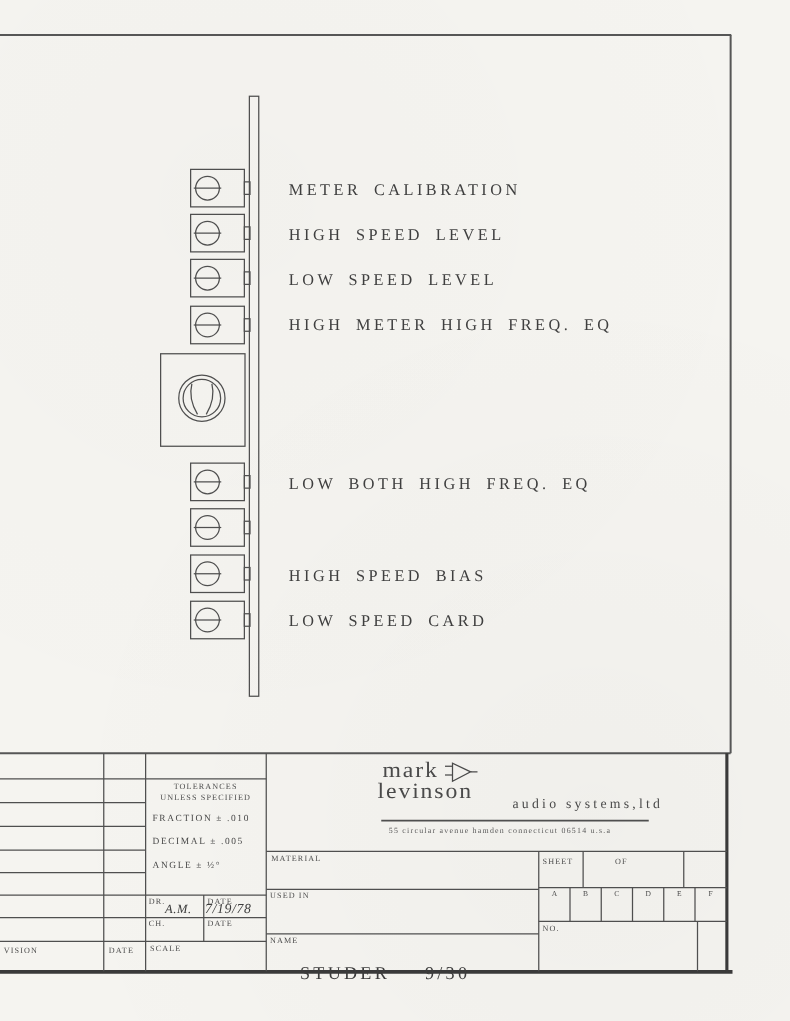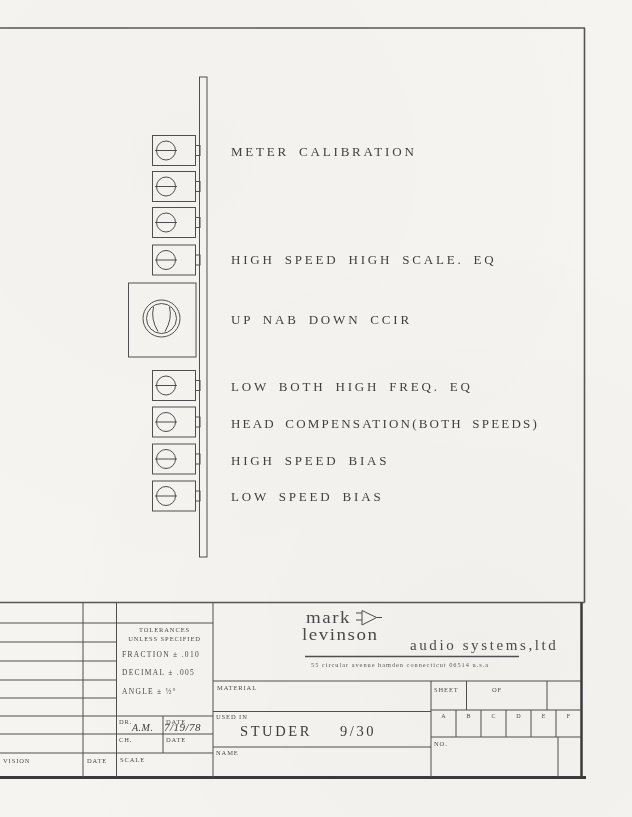--- a/index.html
+++ b/index.html
@@ -16,31 +16,31 @@
     position:absolute;color:#3f3f3f;font-size:13px;letter-spacing:2.8px;word-spacing:4px;
     white-space:nowrap;font-weight:400;
   }
   .tiny{
     position:absolute;color:#4d4d4d;font-size:6.5px;letter-spacing:0.9px;white-space:nowrap;
   }
   .small{
     position:absolute;color:#484848;font-size:7.5px;letter-spacing:1.3px;white-space:nowrap;
   }
   .big{
-    position:absolute;color:#3c3c3c;font-size:14.5px;letter-spacing:2.6px;white-space:nowrap;
+    position:absolute;color:#3c3c3c;font-size:14.5px;letter-spacing:2.6px;white-space:nowrap;margin-top:48px;
   }
   .hand{
     position:absolute;color:#3c3c3c;font-size:10px;font-style:italic;letter-spacing:0.5px;white-space:nowrap;
   }
   .brand{
     position:absolute;color:#4a4a4a;font-size:19px;letter-spacing:1.5px;white-space:nowrap;
     font-weight:400;transform:scaleY(0.92);
   }
   .suffix{
-    position:absolute;color:#4a4a4a;font-size:15px;letter-spacing:2.6px;white-space:nowrap;
+    position:absolute;color:#4a4a4a;font-size:11px;letter-spacing:2.6px;white-space:nowrap;
   }
   .addr{
     position:absolute;color:#5a5a5a;font-size:6.3px;letter-spacing:1px;white-space:nowrap;
   }
   .cell-letter{
     position:absolute;color:#4d4d4d;font-size:6px;letter-spacing:0;width:25px;text-align:center;white-space:nowrap;
   }
 </style>
 </head>
 <body>
@@ -161,26 +161,26 @@
         <path d="M362,610.5 L362,625 L376.5,617.5 Z"></path>
         <line x1="356" y1="613" x2="362" y2="613"></line>
         <line x1="356" y1="620" x2="362" y2="620"></line>
         <line x1="376.5" y1="617.5" x2="382" y2="617.5"></line>
       </g>
       <line x1="305" y1="656.5" x2="519" y2="656.5" stroke-width="1.4"></line>
     </g>
   </svg>
 
   <div class="lbl" style="left:231px;top:144px">METER CALIBRATION</div>
-  <div class="lbl" style="left:231px;top:252px">HIGH SPEED HIGH SCALE. EQ</div>
-  <div class="lbl" style="left:231px;top:312px">UP NAB DOWN CCIR</div>
+  <div class="lbl" style="left:231px;top:180px">HIGH SPEED LEVEL</div>
+  <div class="lbl" style="left:231px;top:216px">LOW SPEED LEVEL</div>
+  <div class="lbl" style="left:231px;top:252px">HIGH METER HIGH FREQ. EQ</div>
   <div class="lbl" style="left:231px;top:379px">LOW BOTH HIGH FREQ. EQ</div>
-  <div class="lbl" style="left:231px;top:416px;letter-spacing:2.2px">HEAD COMPENSATION(BOTH SPEEDS)</div>
   <div class="lbl" style="left:231px;top:453px">HIGH SPEED BIAS</div>
-  <div class="lbl" style="left:231px;top:489px">LOW SPEED BIAS</div>
+  <div class="lbl" style="left:231px;top:489px">LOW SPEED CARD</div>
 
   <div class="brand" style="left:306px;top:606px">mark</div>
   <div class="brand" style="left:302px;top:623px">levinson</div>
   <div class="suffix" style="left:410px;top:637px">audio systems,ltd</div>
   <div class="addr" style="left:311px;top:661px">55 circular avenue   hamden   connecticut 06514   u.s.a</div>
 
   <div class="tiny" style="left:116px;top:626px;width:97px;text-align:center">TOLERANCES</div>
   <div class="tiny" style="left:116px;top:635px;width:97px;text-align:center">UNLESS SPECIFIED</div>
   <div class="small" style="left:122px;top:650px">FRACTION  ± .010</div>
   <div class="small" style="left:122px;top:668px">DECIMAL  ± .005</div>

